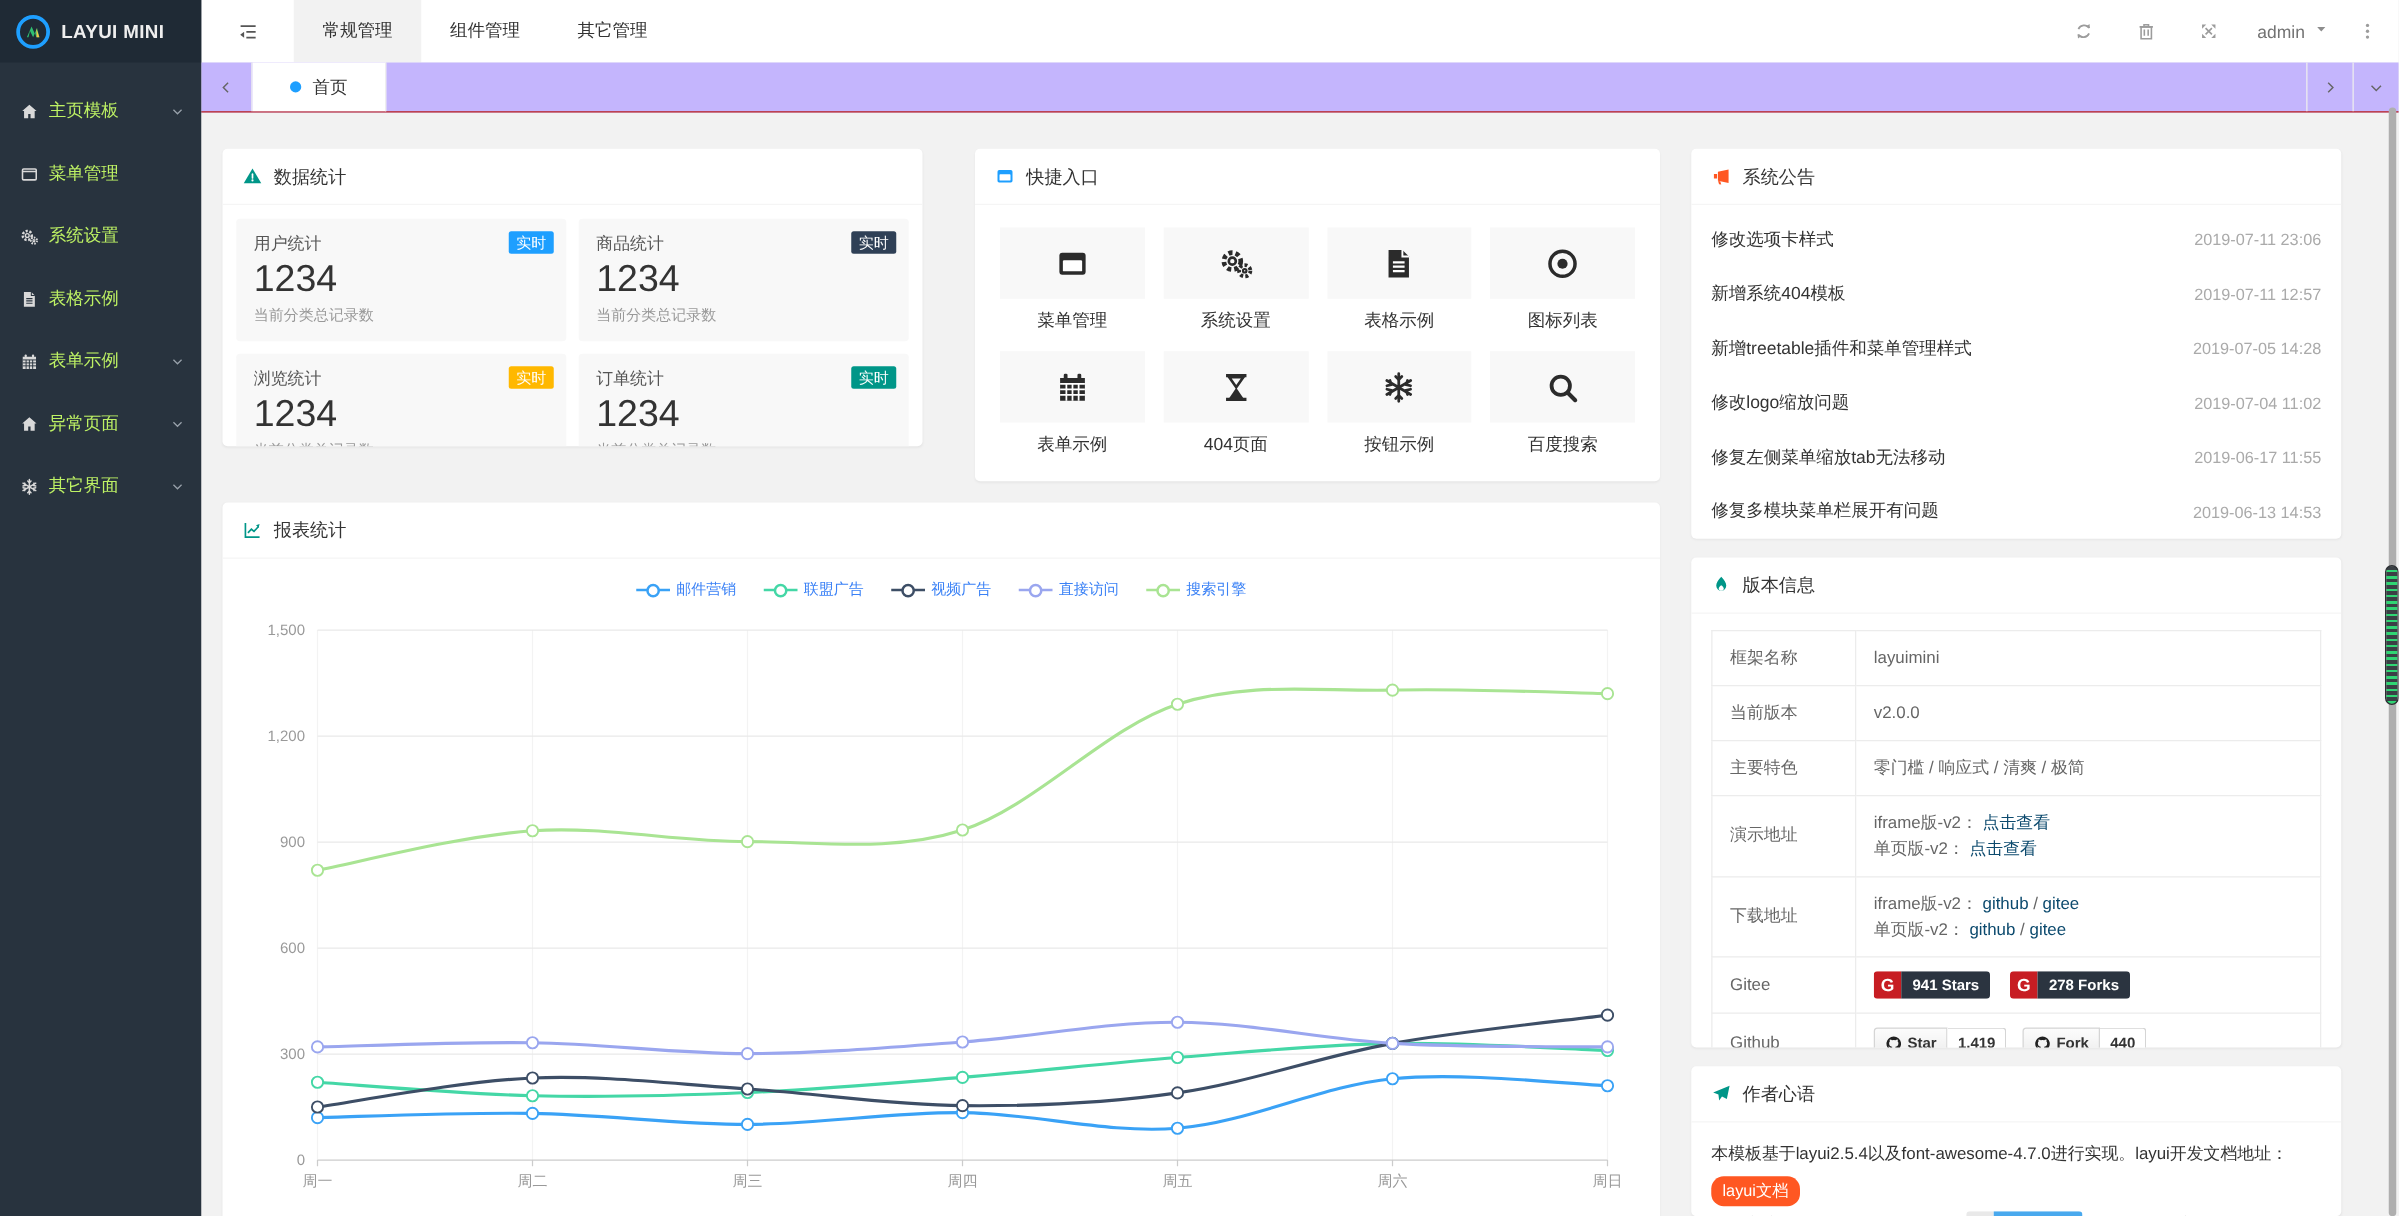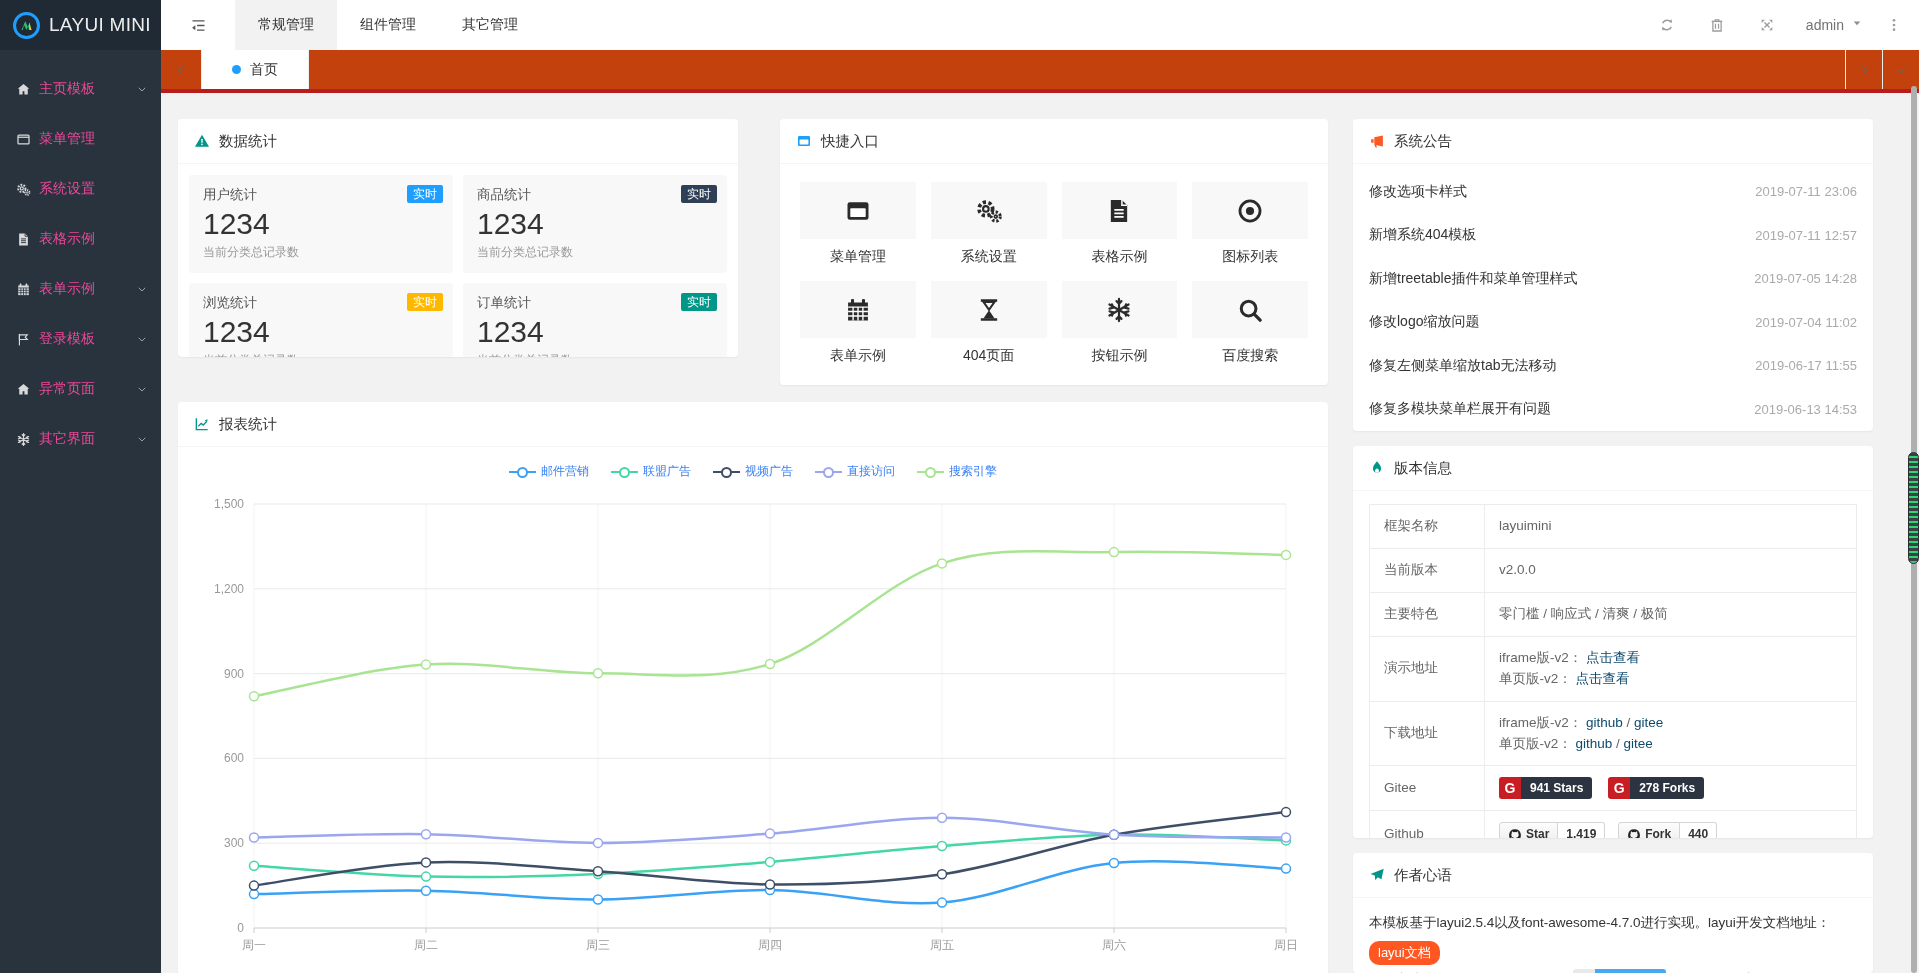--- a/index.html
+++ b/index.html
@@ -6,40 +6,40 @@
   body{width:1919px;height:973px;overflow:hidden;position:relative;background:#f2f2f2;
        font-family:"Liberation Sans","DejaVu Sans",sans-serif;color:#333;font-size:14px}
   .ic{display:inline-flex;vertical-align:middle}
   .ic svg{width:1em;height:1em;display:block}
 
   
   .sidebar{position:absolute;left:0;top:0;width:161px;height:100%;background:#28333E;z-index:5;--icon-bg:#28333E}
   .logo{height:50px;display:flex;align-items:center;gap:9px;padding-left:13px;background:#1F2A35;cursor:pointer}
   .logo-mark{width:27px;height:27px;border-radius:50%;border:3px solid #1E9FFF;display:flex;align-items:center;justify-content:center;box-sizing:border-box;background:#1F2A35}
   .logo-mark svg{width:15px;height:15px}
-  .logo-text{color:#eee;font-weight:normal;font-size:19px;letter-spacing:.3px}
+  .logo-text{color:#eee;font-weight:bold;font-size:15px;letter-spacing:.3px}
   .menu{padding-top:14px}
-  .menu-item{height:50px;display:flex;align-items:center;padding:0 13px 0 16px;color:#ec4899;font-size:14px;cursor:pointer}
+  .menu-item{height:50px;display:flex;align-items:center;padding:0 13px 0 16px;color:#bef264;font-size:14px;cursor:pointer}
   .menu-item .ic{font-size:15px;color:#d9d9d9}
   .mlabel{margin-left:8px;flex:1}
   .menu-item .chev{color:#98a1aa;font-size:12px}
 
   
   .topbar{position:absolute;left:161px;top:0;right:0;height:50px;background:#fff;display:flex;align-items:stretch;border-bottom:1px solid #f3f3f3;z-index:4}
   .collapse-btn{width:74px;display:flex;align-items:center;justify-content:center;font-size:17px;color:#555;cursor:pointer}
   .topnav{display:flex}
   .top-tab{padding:0 23px;display:flex;align-items:center;font-size:14px;color:#333;cursor:pointer}
   .top-tab.active{background:#f2f2f2}
   .top-actions{margin-left:auto;display:flex;align-items:center;padding-right:8px}
   .action-btn{width:50px;height:50px;display:flex;align-items:center;justify-content:center;color:#9c9c9c;font-size:16px;cursor:pointer}
   .user{display:flex;align-items:flex-start;gap:7px;color:#737373;font-size:14px;padding:0 14px;cursor:pointer}
   .user .ic{font-size:12px;color:#8d8d8d}
 
   
-  .tabbar{position:absolute;left:161px;top:50px;right:0;height:39px;background:#c2410c;display:flex;border-bottom:4px solid #b91c1c;z-index:4}
+  .tabbar{position:absolute;left:161px;top:50px;right:0;height:39px;background:#c4b5fd;display:flex;border-bottom:1px solid #b91c1c;z-index:4}
   .tab-ctrl{width:40px;display:flex;align-items:center;justify-content:center;color:#666;font-size:14px;cursor:pointer;border-right:1px solid #eee}
   .tab-home{width:106px;display:flex;align-items:center;justify-content:center;gap:9px;font-size:14px;color:#333;border-right:1px solid #eee;cursor:pointer;background:#fff}
   .dot{width:9px;height:9px;border-radius:50%;background:#1E9FFF}
   .tab-ctrls-right{margin-left:auto;display:flex}
   .tab-ctrls-right .tab-ctrl{border-right:none;border-left:1px solid #eee;width:36px}
 
   
   .main{position:absolute;left:161px;top:89px;right:0;bottom:0;padding:30px 46px 0 17px;display:flex;gap:25px;overflow:hidden}
   .col-left{width:1150px;flex:none}
   .row1{display:flex;justify-content:space-between}
@@ -171,36 +171,20 @@
             <g fill="currentColor">
               <rect x="6" y="2.5" width="2.6" height="5" rx="1"></rect>
               <rect x="15.4" y="2.5" width="2.6" height="5" rx="1"></rect>
             </g>
             <g style="stroke:var(--icon-bg,#fff)" stroke-width="1.2">
               <path d="M3.5 9.5h17M3.5 13.3h17M3.5 17.1h17M7.8 9.5V21M12 9.5V21M16.2 9.5V21"></path>
             </g>
           </svg>
         </span>
         <span class="mlabel">表单示例</span>
-        <span class="ic chev">
-          <svg viewBox="0 0 24 24" aria-hidden="true">
-            <path fill="none" stroke="currentColor" stroke-width="2" d="M5.5 9.5 12 16l6.5-6.5"></path>
-          </svg>
-        </span>
-      </div>
-      <div class="menu-item">
-        <span class="ic">
-          <svg viewBox="0 0 24 24" aria-hidden="true">
-            <g fill="none" stroke="currentColor" stroke-width="1.9">
-              <path d="M5.5 3v18.5"></path>
-              <path d="M5.5 4.5H18l-3.2 3.8L18 12H5.5z"></path>
-            </g>
-          </svg>
-        </span>
-        <span class="mlabel">登录模板</span>
         <span class="ic chev">
           <svg viewBox="0 0 24 24" aria-hidden="true">
             <path fill="none" stroke="currentColor" stroke-width="2" d="M5.5 9.5 12 16l6.5-6.5"></path>
           </svg>
         </span>
       </div>
       <div class="menu-item">
         <span class="ic">
           <svg viewBox="0 0 24 24" aria-hidden="true">
             <path fill="currentColor" d="M12 3 2.8 10.8h2.4V20h5.3v-5.2h3V20h5.3v-9.2h2.4z"></path>

